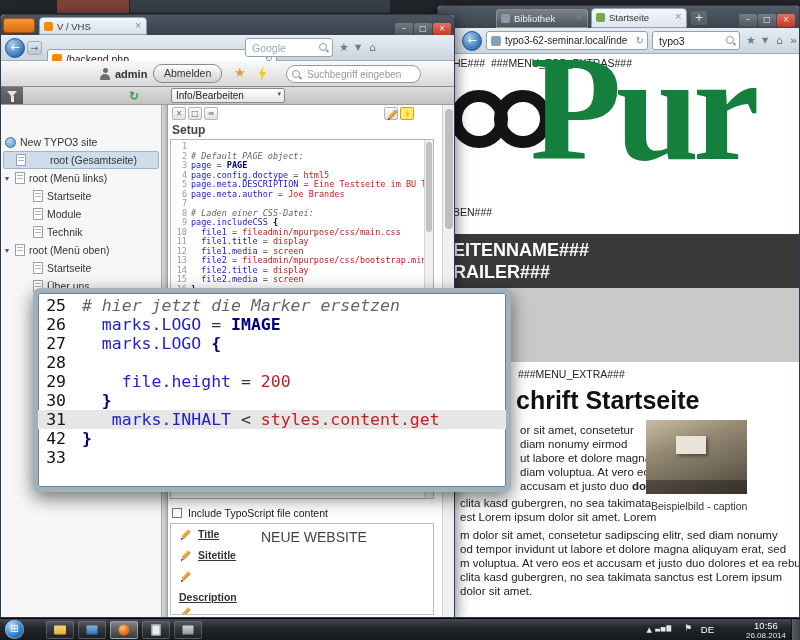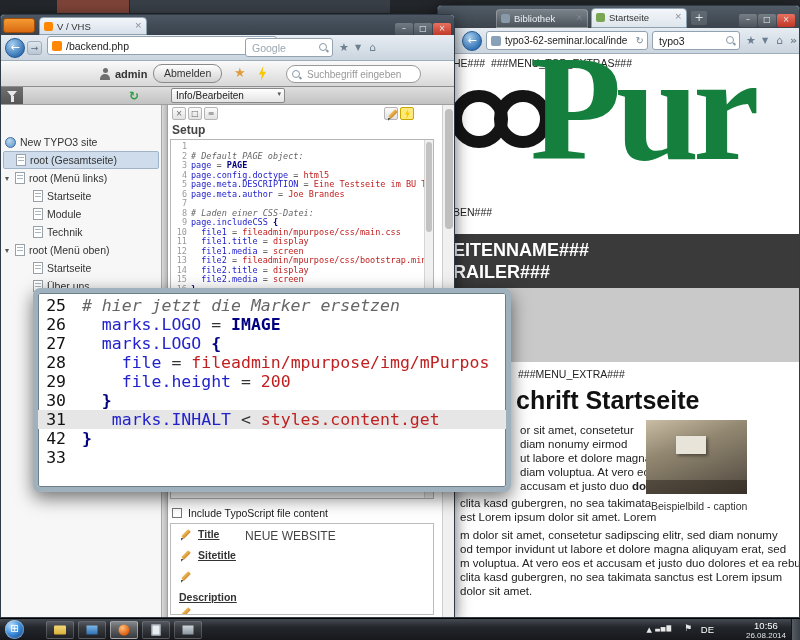--- a/index.html
+++ b/index.html
@@ -34,21 +34,21 @@
 .winctl span{display:inline-block;width:18px;height:13px;margin-left:1px;border-radius:2px;background:linear-gradient(rgba(255,255,255,.25),rgba(255,255,255,.08));color:#e8eef4;font-size:8px;text-align:center;line-height:12px;font-family:"DejaVu Sans",sans-serif}
 .winctl .close{background:linear-gradient(#e8705f,#bf3626)}
 
 
 #win-left{left:0;top:14px;width:455px;height:604px;z-index:20}
 #win-left .appbtn{position:absolute;left:2px;top:3px;width:32px;height:15px;border-radius:3px;background:linear-gradient(#f59b33,#d96b11);border:1px solid #a34d08}
 #win-left .tab-a{left:38px;top:2px;width:108px;height:18px;background:linear-gradient(#f2f6fa,#d7e0ea);border:1px solid #8fa0ae;color:#333}
 #win-left .navbar{top:20px;height:26px}
 #win-left .btn-back{left:4px;top:3px}
 #win-left .btn-fwd{left:26px;top:6px}
-#win-left .urlfield{left:46px;top:1px;width:230px}
+#win-left .urlfield{left:46px;top:14px;width:230px}
 #win-left .searchfield{left:244px;top:3px;width:88px}
 
 
 .t3top{position:absolute;left:0;right:0;top:46px;height:26px;background:linear-gradient(#fafafa,#d8d8d8);border-bottom:1px solid #8e8e8e}
 .user-ic{position:absolute;left:98px;top:7px;width:12px;height:12px}
 .user-ic::before{content:"";position:absolute;left:3.5px;top:0;width:5px;height:5px;border-radius:50%;background:#6e6e6e}
 .user-ic::after{content:"";position:absolute;left:1px;top:6px;width:10px;height:6px;border-radius:5px 5px 0 0;background:#6e6e6e}
 .user-name{position:absolute;left:114px;top:7px;font-size:11px;font-weight:bold;color:#333}
 .logout{position:absolute;left:152px;top:3px;height:19px;padding:0 10px;border:1px solid #8a8a8a;border-radius:9px;background:linear-gradient(#fefefe,#d2d2d2);font-size:10.5px;color:#333;line-height:17px}
 .tb-star{position:absolute;left:233px;top:4px;color:#e09c3c;font-size:13px;font-family:"DejaVu Sans",sans-serif}
@@ -88,21 +88,21 @@
 .cl{display:flex;height:9.5px;line-height:9.5px;font-family:"DejaVu Sans Mono",monospace;font-size:8.5px;white-space:pre}
 .cl .ln{width:20px;text-align:right;padding-right:4px;color:#9a9a9a;flex:none}
 .e-scroll{position:absolute;right:0;top:0;width:9px;bottom:0;background:#f1f1f1;border-left:1px solid #d5d5d5}
 .e-thumb{position:absolute;left:1px;top:2px;width:6px;height:90px;background:#c2c2c2;border-radius:3px}
 .includerow{position:absolute;left:4px;top:402px;font-size:10.5px;color:#222}
 .cb{display:inline-block;width:10px;height:10px;border:1px solid #777;background:#fff;vertical-align:-1px;margin-right:6px}
 .fieldspanel{position:absolute;left:2px;top:418px;right:8px;bottom:2px;border:1px solid #bbb;background:#fff;overflow:hidden}
 .frow{position:relative;height:21px;padding:4px 0 0 8px;font-size:10.5px}
 .frow.short{height:15px}
 .f-label{font-weight:bold;text-decoration:underline;color:#333}
-.f-value{position:absolute;left:74px;top:5px;font-size:12px;color:#444}
+.f-value{position:absolute;left:90px;top:5px;font-size:14px;color:#444}
 .pencil{display:inline-block;width:13px;height:12px;position:relative;margin-right:6px;vertical-align:-2px}
 .pencil::before{content:"";position:absolute;left:2px;top:4px;width:10px;height:4px;background:linear-gradient(#f0c060,#cf8a2d);transform:rotate(-45deg);border-radius:1px}
 .pencil::after{content:"";position:absolute;left:0;bottom:0;width:0;height:0;border:2.5px solid transparent;border-bottom-color:#555;transform:rotate(-45deg)}
 .pagescroll{position:absolute;right:0;top:90px;width:12px;bottom:0;background:#f0f0f0;border-left:1px solid #cfcfcf}
 .ps-thumb{position:absolute;left:2px;top:4px;width:8px;height:120px;background:#bfbfbf;border-radius:4px}
 
 
 #win-right{left:437px;top:5px;width:363px;height:613px;z-index:10}
 #win-right .tabstrip{height:22px;background:linear-gradient(#505b66,#3c444d)}
 .tab-i{left:58px;top:3px;width:92px;height:19px;background:linear-gradient(rgba(255,255,255,.25),rgba(255,255,255,.08));border:1px solid rgba(255,255,255,.25);color:#eef3f8}
@@ -297,21 +297,21 @@
       <span class="caret">▾</span>
     </span>
   </div>
 
   <div class="treepanel" id="tree">
       <div style="height: 28px;"></div>
       <div class="tree-row" style="padding-left: 2px;">
         <span class="ic-globe"></span>
         <span class="tr-label">New TYPO3 site</span>
       </div>
-      <div class="tree-row sel" style="padding-left: 12px;">
+      <div class="tree-row sel" style="padding-left: 12px; gap: 20px;">
         <span class="ic-page"></span>
         <span class="tr-label">root (Gesamtseite)</span>
       </div>
       <div class="tree-row" style="padding-left: 2px;">
         <span class="tr-arrow">▾</span>
         <span class="ic-page"></span>
         <span class="tr-label">root (Menü links)</span>
       </div>
       <div class="tree-row" style="padding-left: 30px;">
         <span class="ic-page"></span>
@@ -390,21 +390,21 @@
   <div class="pagescroll">
       <div class="ps-thumb"></div>
     </div>
 </div>
 
 <div id="magnifier">
   <div id="mag-lines">
       <div class="mcl"><span class="mln">25</span><span class="cd"><span class="sg-c"># hier jetzt die Marker ersetzen</span></span></div>
       <div class="mcl"><span class="mln">26</span><span class="cd"><span class="sg-k">  marks.LOGO</span><span class="sg-o"> = </span><span class="sg-t">IMAGE</span></span></div>
       <div class="mcl"><span class="mln">27</span><span class="cd"><span class="sg-k">  marks.LOGO</span><span class="sg-br"> {</span></span></div>
-      <div class="mcl"><span class="mln">28</span><span class="cd"><span class="sg-k">    file</span><span class="sg-o"> = </span><span class="sg-v">fileadmin/mpurpose/img/mPurpos</span></span></div>
+      <div class="mcl"><span class="mln">28</span></div>
       <div class="mcl"><span class="mln">29</span><span class="cd"><span class="sg-k">    file.height</span><span class="sg-o"> = </span><span class="sg-v">200</span></span></div>
       <div class="mcl"><span class="mln">30</span><span class="cd"><span class="sg-br">  }</span></span></div>
       <div class="mcl hl"><span class="mln">31</span><span class="cd"><span class="sg-k">   marks.INHALT</span><span class="sg-o"> &lt; </span><span class="sg-v">styles.content.get</span></span></div>
       <div class="mcl"><span class="mln">42</span><span class="cd"><span class="sg-br">}</span></span></div>
       <div class="mcl"><span class="mln">33</span><span class="cd"></span></div>
     </div>
 </div>
 
 <div id="taskbar">
   <div class="orb">⊞</div>

